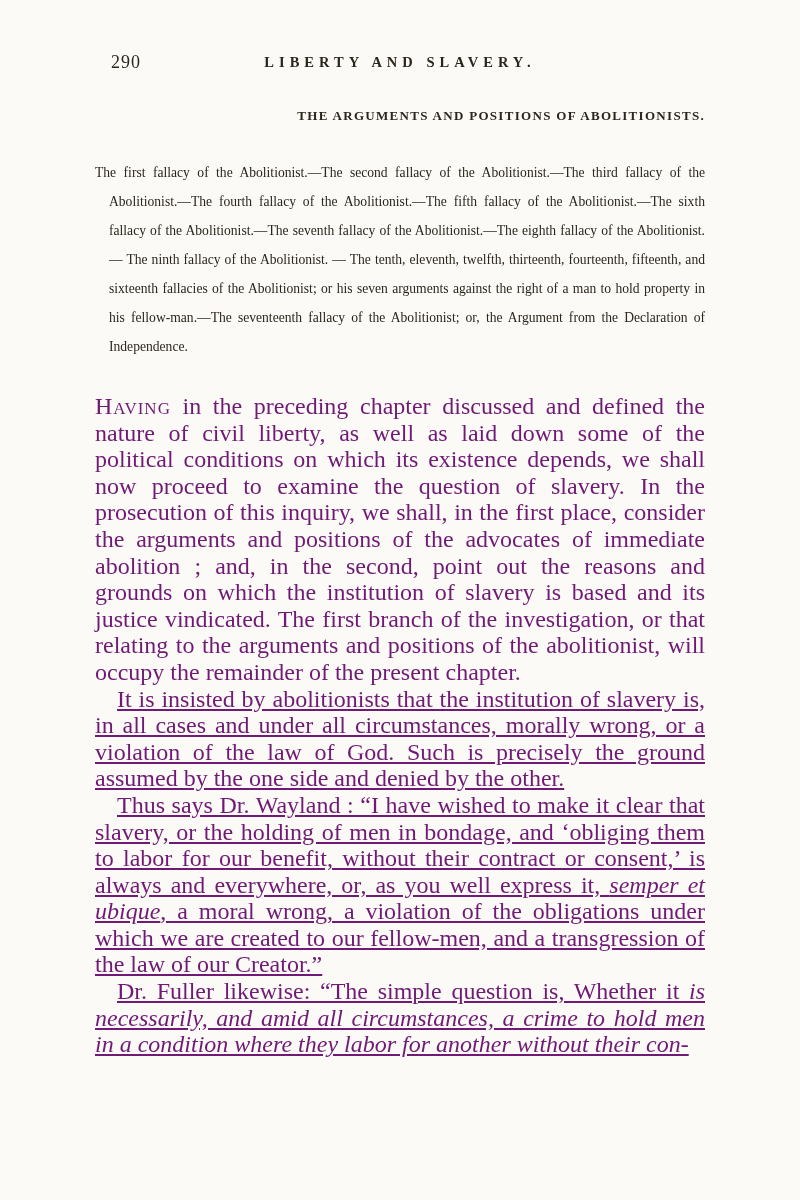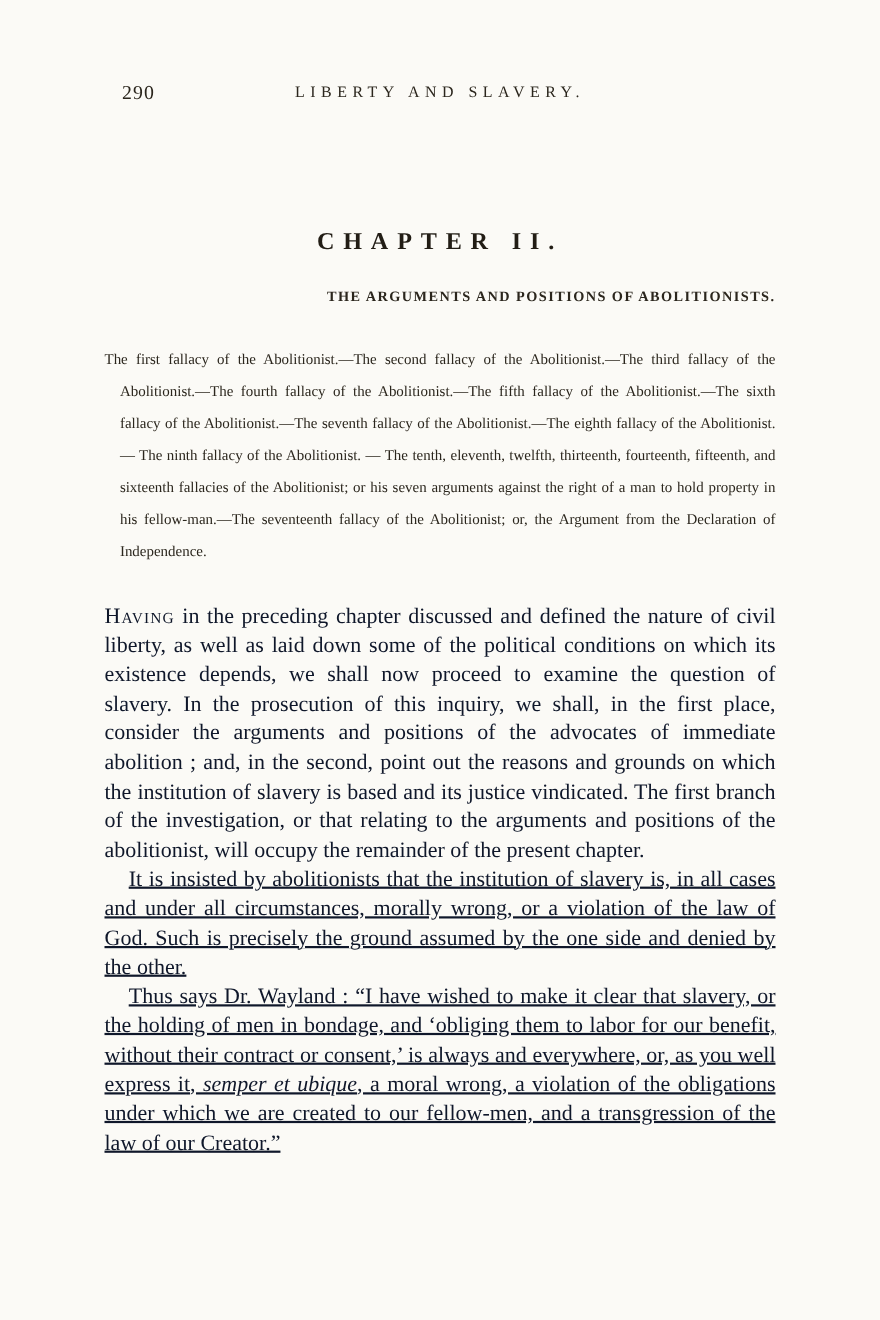--- a/index.html
+++ b/index.html
@@ -15,38 +15,38 @@
     background: #fbfaf6;
     color: #272219;
     font-family: "Liberation Serif", "DejaVu Serif", serif;
     padding: 52px 95px 0 95px;
     overflow: hidden;
   }
   
   .running-head {
     position: relative;
     height: 26px;
-    margin-top: 22px;
+    margin-top: 0;
   }
   .page-number {
     position: absolute;
     left: 16px;
     top: 0;
     font-size: 18px;
     letter-spacing: 1px;
     color: #2b261d;
   }
   .running-title {
     position: absolute;
     left: 0;
     right: 0;
     top: 2px;
     text-align: center;
     font-size: 14.5px;
-    font-weight: normal;
+    font-weight: bold;
     letter-spacing: 5px;
     color: #2b261d;
   }
   
   .chapter-title {
     margin: 106px 0 0 0;
     text-align: center;
     font-size: 22px;
     font-weight: 600;
     letter-spacing: 8px;
@@ -69,24 +69,24 @@
     padding-left: 14px;
     text-indent: -14px;
     color: #2b261d;
   }
   
   .body-block {
     margin-top: 32px;
   }
   .body-para {
     margin: 0;
-    font-size: 20px;
+    font-size: 24px;
     line-height: 26.6px;
     text-align: justify;
-    color: #0f172a;
+    color: #701a75;
   }
   .body-para.indent {
     text-indent: 22px;
     text-decoration: underline;
   }
   .smallcaps {
     font-variant: small-caps;
     letter-spacing: 1px;
   }
   .body-para i {
@@ -98,36 +98,38 @@
 
 <div class="page">
 
   <header class="running-head">
     <span class="page-number">290</span>
     <span class="running-title">LIBERTY AND SLAVERY.</span>
   </header>
 
   <main>
 
-    <h1 class="chapter-title">CHAPTER II.</h1>
 
     <h2 class="chapter-subtitle">THE ARGUMENTS AND POSITIONS OF ABOLITIONISTS.</h2>
 
     <p class="synopsis">The first fallacy of the Abolitionist.—The second fallacy of the Abolitionist.—The third fallacy of the Abolitionist.—The fourth fallacy of the Abolitionist.—The fifth fallacy of the Abolitionist.—The sixth fallacy of the Abolitionist.—The seventh fallacy of the Abolitionist.—The eighth fallacy of the Abolitionist. — The ninth fallacy of the Abolitionist. — The tenth, eleventh, twelfth, thirteenth, fourteenth, fifteenth, and sixteenth fallacies of the Abolitionist; or his seven arguments against the right of a man to hold property in his fellow-man.—The seventeenth fallacy of the Abolitionist; or, the Argument from the Declaration of Independence.</p>
 
     <div class="body-block">
 
       <p class="body-para">
         <span class="smallcaps">Having</span><span> in the preceding chapter discussed and defined the nature of civil liberty, as well as laid down some of the political conditions on which its existence depends, we shall now proceed to examine the question of slavery.  In the prosecution of this inquiry, we shall, in the first place, consider the arguments and positions of the advocates of immediate abolition ;  and, in the second, point out the reasons and grounds on which the institution of slavery is based and its justice vindicated.  The first branch of the investigation, or that relating to the arguments and positions of the abolitionist, will occupy the remainder of the present chapter.</span>
       </p>
 
       <p class="body-para indent">It is insisted by abolitionists that the institution of slavery is, in all cases and under all circumstances, morally wrong, or a violation of the law of God.  Such is precisely the ground assumed by the one side and denied by the other.</p>
 
       <p class="body-para indent">
         <span>Thus says Dr. Wayland : “I have wished to make it clear that slavery, or the holding of men in bondage, and ‘obliging them to labor for our benefit, without their contract or consent,’ is always and everywhere, or, as you well express it, </span><i>semper et ubique</i><span>, a moral wrong, a violation of the obligations under which we are created to our fellow-men, and a transgression of the law of our Creator.”</span>
       </p>
 
+      <p class="body-para indent">
+        <span>Dr. Fuller likewise: “The simple question is, Whether it </span><i>is necessarily, and amid all circumstances, a crime to hold men in a condition where they labor for another without their con-</i>
+      </p>
 
     </div>
 
   </main>
 
 </div>
 
 </body></html>

